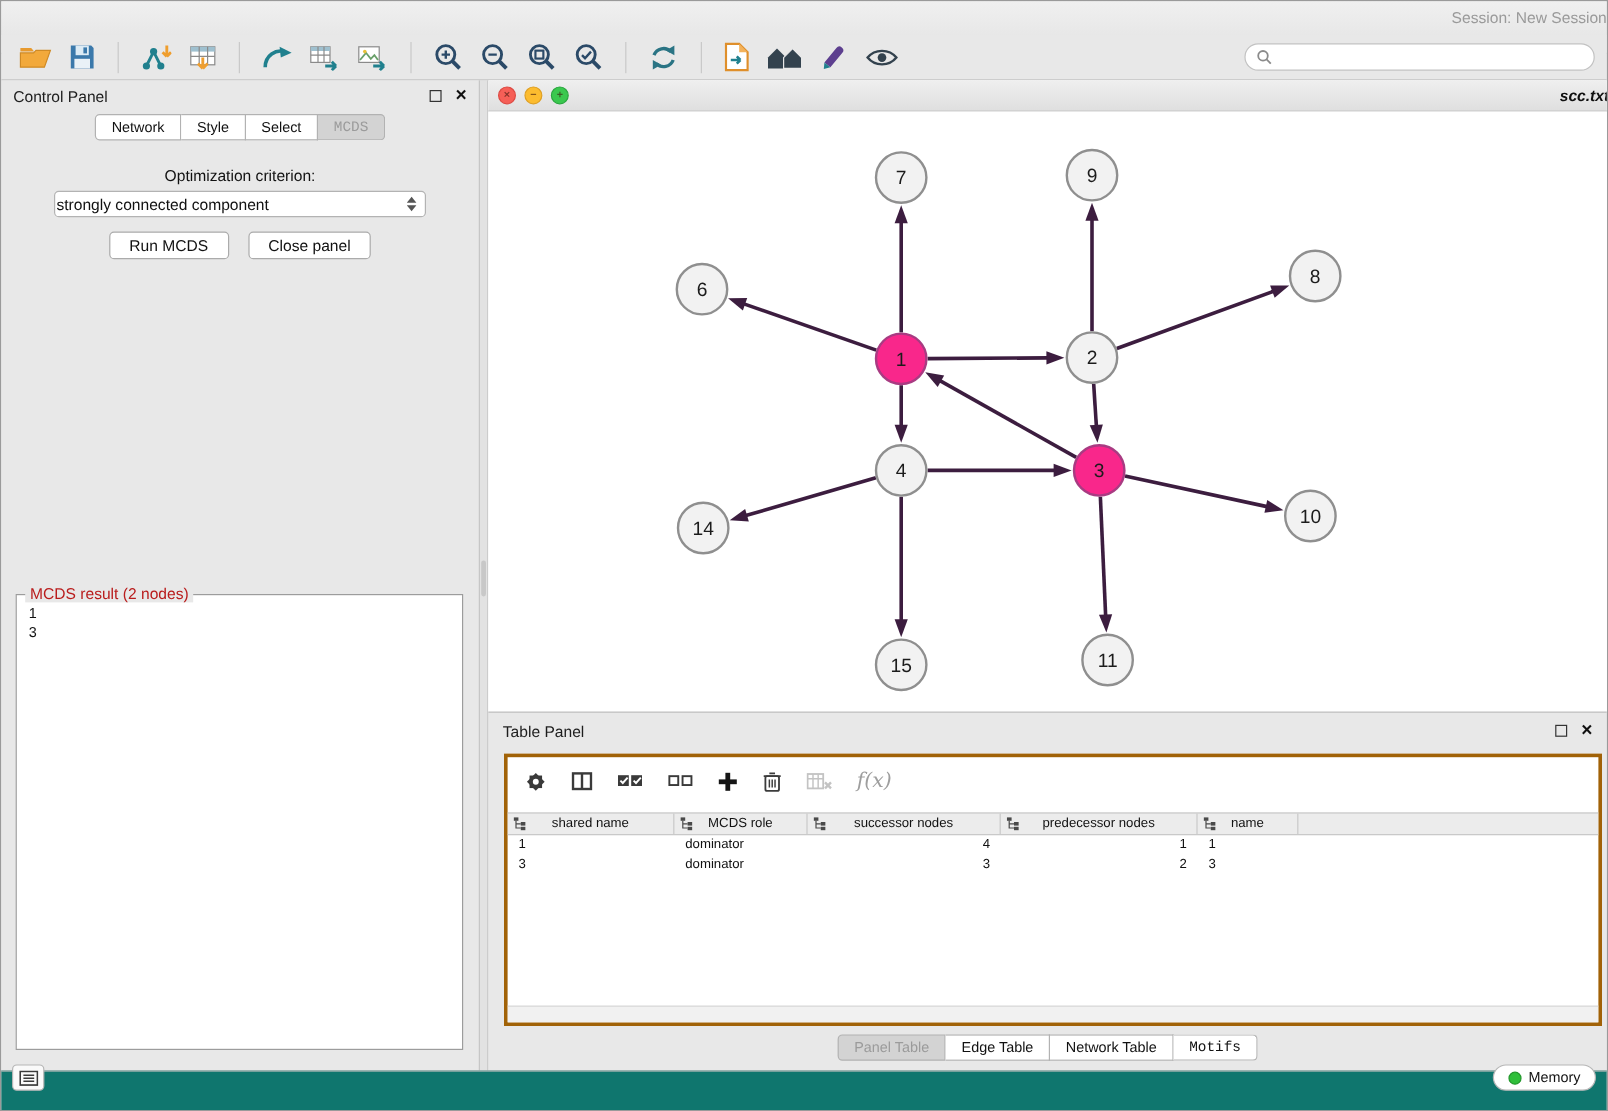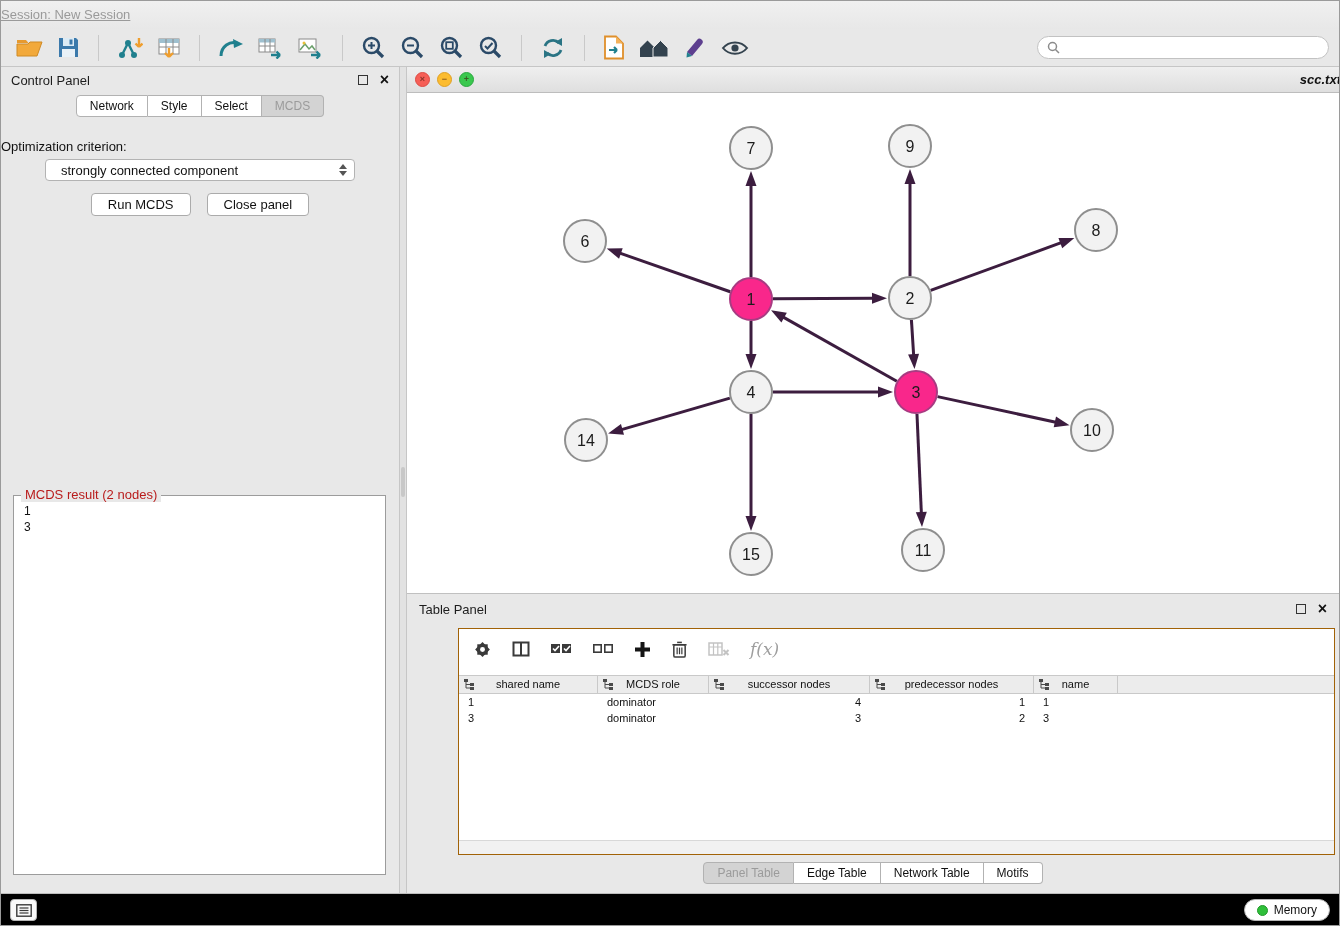--- a/index.html
+++ b/index.html
@@ -2,22 +2,22 @@
 <html><head>
 <meta charset="utf-8">
 <style>
   html,body{margin:0;padding:0;background:#d0d0d0;}
   #app{position:relative;width:1340px;height:926px;background:#e8e8e8;
        font-family:"Liberation Sans",sans-serif;overflow:hidden;
        border:1px solid #9a9a9a;box-sizing:border-box;}
 
   
   .titlebar{height:44px;background:linear-gradient(#f0f0f0,#e3e3e3);
-            border-bottom:1px solid #c2c2c2;text-align:left;line-height:28px;
-            font-size:13px;color:#9a9a9a;box-sizing:border-box;text-decoration:underline;}
+            border-bottom:1px solid #c2c2c2;text-align:right;line-height:28px;
+            font-size:13px;color:#9a9a9a;box-sizing:border-box;}
 
   
   .toolbar{position:absolute;top:28px;left:0;right:0;height:38px;display:flex;
            align-items:center;padding:0 10px;gap:4px;background:#e8e8e8;
            border-bottom:1px solid #c6c6c6;box-sizing:border-box;}
   .tb-btn{background:none;border:none;padding:2px 5px;cursor:pointer;
           display:flex;align-items:center;justify-content:center;}
   .tb-sep{width:1px;height:26px;background:#c9c9c9;margin:0 9px;}
   .search-wrap{margin-left:auto;width:292px;height:23px;background:#fff;
                border:1px solid #c2c2c2;border-radius:12px;display:flex;
@@ -31,27 +31,27 @@
   .panel-header{height:26px;display:flex;align-items:center;padding:0 10px;
                 font-size:13px;color:#1d1d1d;}
   .float-ic{margin-left:auto;width:8px;height:8px;border:1.5px solid #333;
             display:inline-block;cursor:pointer;}
   .close-ic{margin-left:12px;font-weight:bold;font-size:16px;color:#111;
             cursor:pointer;line-height:1;}
   .seg-tabs{display:flex;justify-content:center;margin-top:2px;}
   .tab{border:1px solid #b2b2b2;border-left:none;background:#fff;
        padding:3px 13px;font-size:12px;color:#111;cursor:pointer;}
   .tab:first-child{border-left:1px solid #b2b2b2;border-radius:4px 0 0 4px;}
-  .tab:last-child{border-radius:0 4px 4px 0;}
+  .tab:last-child{border-radius:0 4px 4px 0;font-family:Liberation Mono, monospace;}
   .tab.active{background:#d3d3d3;color:#9b9b9b;}
-  .opt-label{position:absolute;top:72px;left:0;width:100%;
+  .opt-label{position:absolute;top:72px;left:0;width:100%;text-align:center;
              font-size:13px;color:#111;}
   .dropdown{position:absolute;left:44px;top:92px;width:310px;height:22px;
             background:#fff;border:1px solid #b3b3b3;border-radius:4px;
-            display:flex;align-items:center;padding:0 7px 0 15px;font-size:13px;
+            display:flex;align-items:center;padding:0 7px 0 1px;font-size:13px;
             color:#111;cursor:pointer;box-sizing:border-box;}
   .dropdown .val{flex:1;}
   .stepper{display:flex;flex-direction:column;align-items:center;gap:2px;}
   .stepper i{display:block;width:0;height:0;border-left:4px solid transparent;
              border-right:4px solid transparent;}
   .stepper .up{border-bottom:5px solid #555;}
   .stepper .dn{border-top:5px solid #555;}
   .btn-row{position:absolute;top:126px;left:0;width:100%;display:flex;
            justify-content:center;gap:16px;}
   .btn-row button{background:#fff;border:1px solid #ababab;border-radius:4px;
@@ -85,42 +85,42 @@
   .nw-title{position:absolute;left:0;right:0;text-align:right;font-size:13px;
             font-weight:600;color:#111;pointer-events:none;font-style:italic;}
   .nw-canvas{position:relative;width:934px;height:500px;background:#fff;}
 
   
   #table-panel{position:absolute;left:406px;top:592px;right:0;bottom:32px;
                background:#e8e8e8;border-top:1px solid #c0c0c0;box-sizing:border-box;}
   .tp-header{height:30px;display:flex;align-items:center;padding:0 12px;
              font-size:13px;color:#1d1d1d;}
   .table-box{position:absolute;left:13px;right:4px;top:34px;bottom:38px;
-             background:#fff;border:1px solid #a16207;overflow:hidden;margin-left:38px;}
+             background:#fff;border:3px solid #a16207;overflow:hidden;}
   .tp-toolbar{height:40px;display:flex;align-items:center;gap:20px;padding:0 14px;}
   .tp-toolbar button{background:none;border:none;padding:0;cursor:pointer;
                      display:flex;align-items:center;}
   .fx{font-family:"DejaVu Serif",serif;font-style:italic;color:#9e9e9e;
       font-size:17px;cursor:default;}
   .thead{display:flex;margin-top:6px;border-top:1px solid #c9c9c9;
          border-bottom:1px solid #c9c9c9;background:#ececec;}
   .th{position:relative;height:17px;line-height:17px;font-size:11px;
       text-align:center;border-right:1px solid #c9c9c9;box-sizing:border-box;
       color:#111;cursor:pointer;}
   .th .sort-ic{position:absolute;left:5px;top:3px;}
   .tr{display:flex;height:16px;line-height:16px;font-size:11px;color:#111;}
   .td{box-sizing:border-box;padding:0 9px;overflow:hidden;white-space:nowrap;}
   .hscroll{position:absolute;left:0;right:0;bottom:0;height:13px;
            background:#f1f1f1;border-top:1px solid #d8d8d8;}
   .seg-tabs.bottom{position:absolute;bottom:9px;left:0;width:100%;margin:0;}
 
   
   #status-bar{position:absolute;left:0;bottom:0;width:100%;height:32px;
-              background:#000000;border-top:1px solid #bdbdbd;display:flex;
-              align-items:flex-start;padding:5px 9px;box-sizing:border-box;}
+              background:#0f766e;border-top:1px solid #bdbdbd;display:flex;
+              align-items:flex-end;padding:16px 9px;box-sizing:border-box;}
   .sb-left{width:27px;height:22px;background:#fafafa;border:1px solid #b6b6b6;
            border-radius:4px;display:flex;align-items:center;justify-content:center;
            padding:0;cursor:pointer;}
   .memory-btn{margin-left:auto;height:22px;background:#fff;border:1px solid #b6b6b6;
               border-radius:11px;display:flex;align-items:center;gap:6px;
               padding:0 12px;font-size:12px;color:#111;cursor:pointer;
               font-family:inherit;}
   .dot{width:9px;height:9px;border-radius:50%;background:#2fbf3a;
        border:1px solid #23982c;}
 </style>

